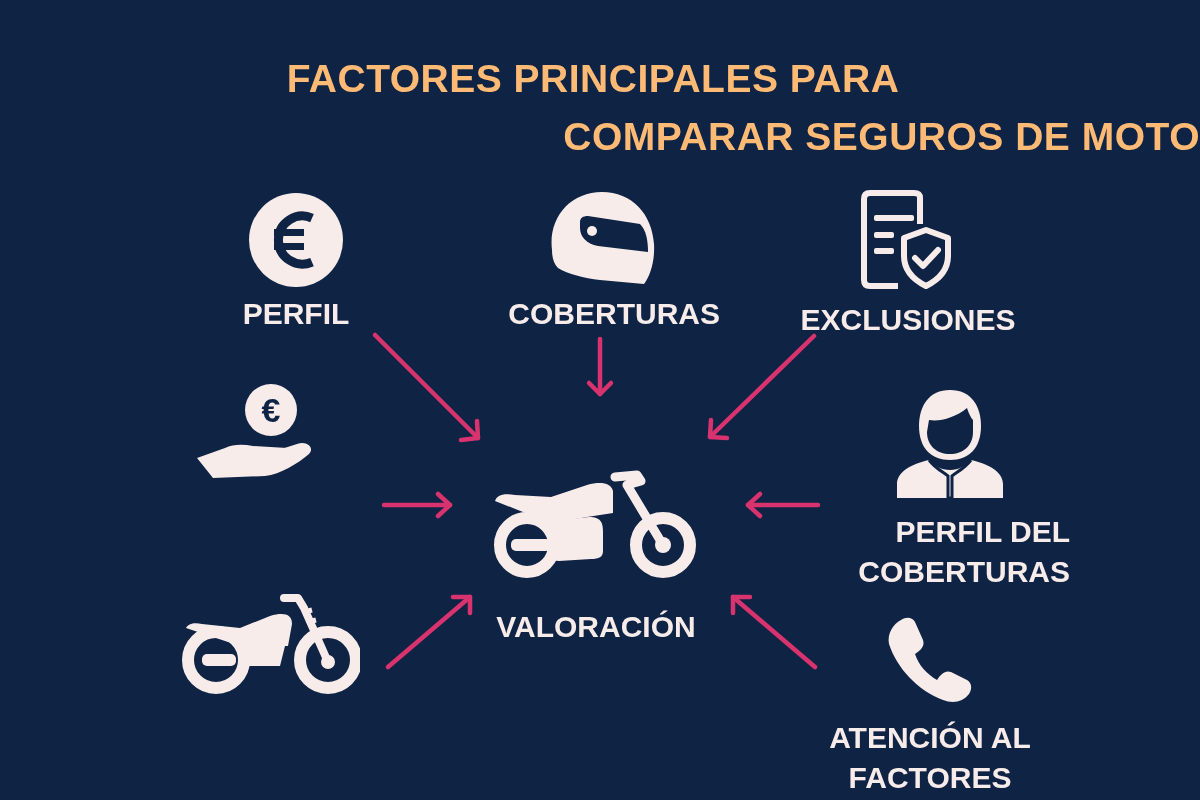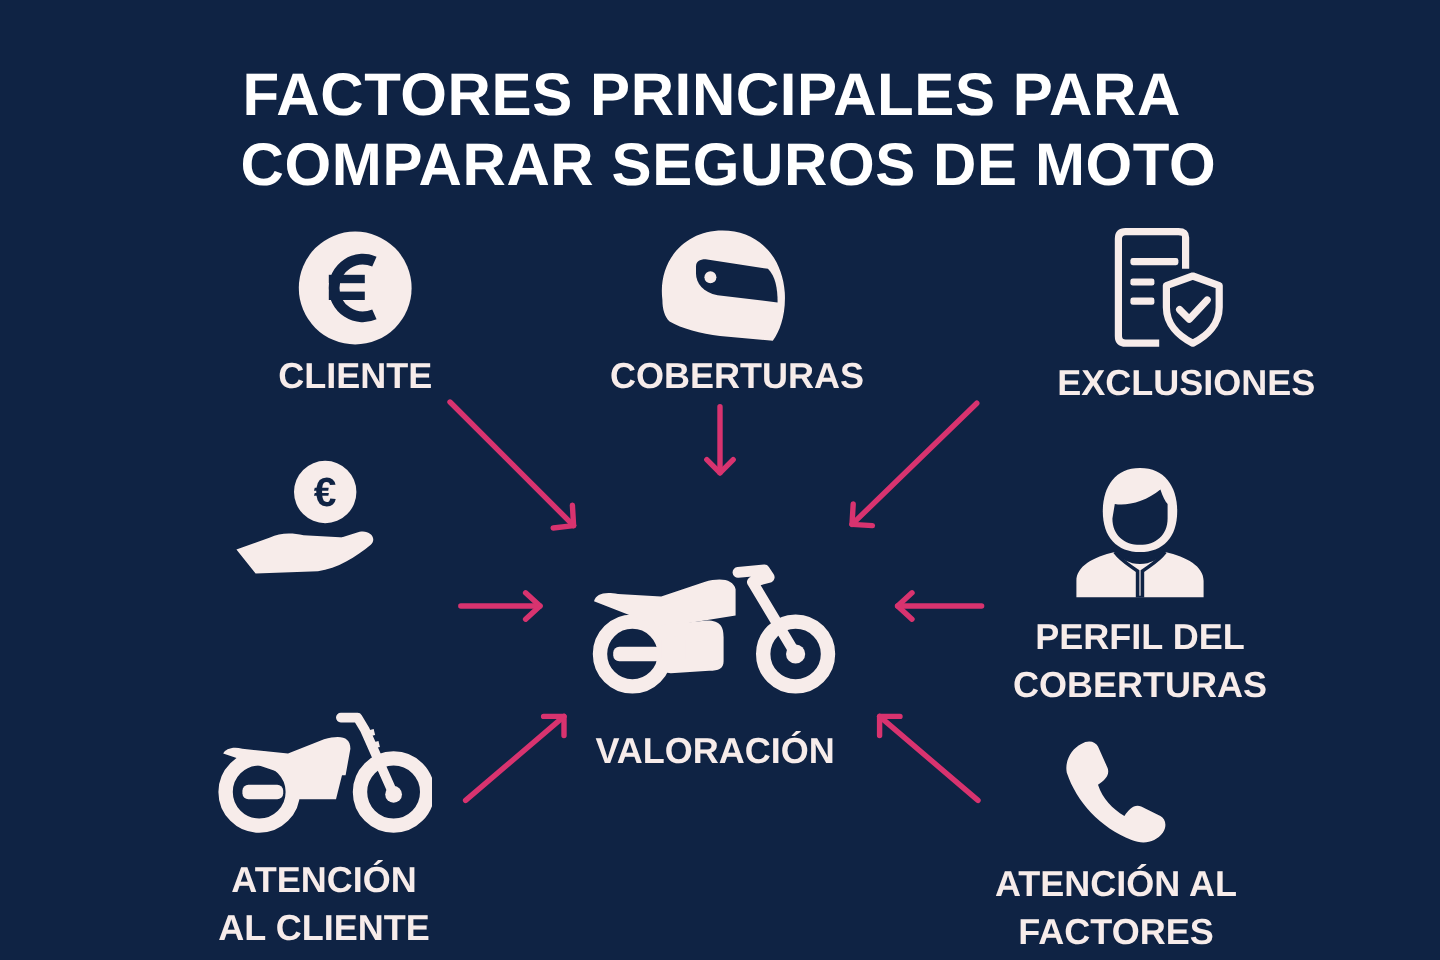--- a/index.html
+++ b/index.html
@@ -5,29 +5,29 @@
   html, body { margin: 0; padding: 0; }
   body {
     width: 1200px; height: 800px; overflow: hidden;
     background: #0f2344;
     font-family: "Liberation Sans", "DejaVu Sans", sans-serif;
     position: relative;
   }
   .title {
     position: absolute; left: 0; right: 0; top: 50px;
     text-align: center;
-    color: #ffffff;
+    color: #fdba74;
     font-weight: 700;
-    font-size: 50px;
+    font-size: 39px;
     line-height: 58px;
     letter-spacing: 0.5px;
   }
   .title span { display: block; }
   .title .l1 { margin-left: -14px; }
-  .title .l2 { margin-left: 14px; }
+  .title .l2 { margin-left: 14px; text-align: right; }
   .node { position: absolute; text-align: center; }
   .label {
     color: #f7ecea; font-weight: 700; font-size: 30px; line-height: 40px;
     white-space: nowrap;
   }
   .label span { display: block; }
   svg.icon { display: block; margin: 0 auto; }
   svg.arrows { position: absolute; left: 0; top: 0; }
   .fg { fill: #f7ecea; }
   .bg { fill: #0f2344; }
@@ -85,36 +85,36 @@
 </svg>
 
 <div class="node" style="left:196px; top:190px; width:200px;">
   <svg class="icon" width="100" height="100" viewBox="0 0 100 100">
     <circle cx="50" cy="50" r="47" class="fg"></circle>
     <path d="M66,28 A24,24 0 1,0 66,72" stroke="#0f2344" stroke-width="9" fill="none" stroke-linecap="butt"></path>
     <rect x="28" y="39" width="30" height="7" class="bg"></rect>
     <rect x="28" y="53" width="30" height="7" class="bg"></rect>
   </svg>
   <div class="label" style="margin-top:4px;">
-    <span>CLIENTE</span>
+    <span>PERFIL</span>
   </div>
 </div>
 
 <div class="node" style="left:480px; top:188px; width:240px;">
   <svg class="icon" width="120" height="100" viewBox="0 0 120 100">
     <path d="M12,62 C8,30 30,4 62,4 C92,4 112,26 114,56 C115,74 110,88 104,96 L60,92 C44,90 28,86 18,80 C14,76 12,70 12,62 Z" class="fg"></path>
     <path d="M40,34 C40,30 43,28 48,28 L100,36 C106,42 108,52 108,64 L58,58 C46,56 40,48 40,40 Z" class="bg"></path>
     <circle cx="52" cy="43" r="5" class="fg"></circle>
   </svg>
   <div class="label" style="margin-top:6px;text-align:right;">
     <span>COBERTURAS</span>
   </div>
 </div>
 
-<div class="node" style="left:856px; top:190px; width:240px;text-align:right;">
+<div class="node" style="left:788px; top:190px; width:240px;">
   <svg class="icon" width="100" height="100" viewBox="0 0 100 100">
     <path d="M62,34 L62,8 C62,4 60,3 56,3 L12,3 C8,3 6,5 6,9 L6,90 C6,94 8,96 12,96 L40,96" stroke="#f7ecea" stroke-width="6" fill="none" stroke-linejoin="round"></path>
     <rect x="16" y="25" width="40" height="6" rx="2" class="fg"></rect>
     <rect x="16" y="42" width="20" height="6" rx="2" class="fg"></rect>
     <rect x="16" y="58" width="20" height="6" rx="2" class="fg"></rect>
     <path d="M68,40 L90,48 L90,66 C90,80 80,90 68,96 C56,90 46,80 46,66 L46,48 Z" stroke="#f7ecea" stroke-width="6" fill="#0f2344" stroke-linejoin="round"></path>
     <polyline points="57,68 65,76 80,60" stroke="#f7ecea" stroke-width="6" fill="none" stroke-linecap="round" stroke-linejoin="round"></polyline>
   </svg>
   <div class="label" style="margin-top:10px;">
     <span>EXCLUSIONES</span>
@@ -129,21 +129,21 @@
   </svg>
 </div>
 
 <div class="node" style="left:830px; top:388px; width:240px;">
   <svg class="icon" width="110" height="110" viewBox="0 0 110 110">
     <path d="M55,2 C34,2 24,18 24,38 C24,60 36,72 55,72 C74,72 86,60 86,38 C86,18 76,2 55,2 Z" class="fg"></path>
     <path d="M34,32 C44,34 60,30 72,20 C74,26 76,30 78,32 L78,44 C78,58 68,66 55,66 C42,66 32,58 32,44 Z" class="bg"></path>
     <path d="M2,110 L2,96 C2,84 16,76 34,72 C40,78 46,82 55,82 C64,82 70,78 76,72 C94,76 108,84 108,96 L108,110 Z" class="fg"></path>
     <path d="M34,72 C40,80 48,84 53,88 L53,110 L57,110 L57,88 C62,84 70,80 76,72" stroke="#0f2344" stroke-width="3" fill="none"></path>
   </svg>
-  <div class="label" style="margin-top:14px;">
+  <div class="label" style="margin-top:14px;text-align:right;">
     <span>PERFIL DEL</span>
     <span>COBERTURAS</span>
   </div>
 </div>
 
 <div class="node" style="left:476px; top:465px; width:240px;">
   <svg class="icon" width="210" height="120" viewBox="0 0 210 120">
     <circle cx="36" cy="80" r="27" stroke="#f7ecea" stroke-width="12" fill="none"></circle>
     <rect x="20" y="74" width="40" height="12" rx="5" class="fg"></rect>
     <circle cx="172" cy="80" r="27" stroke="#f7ecea" stroke-width="12" fill="none"></circle>
@@ -164,24 +164,20 @@
     <circle cx="36" cy="68" r="28" stroke="#f7ecea" stroke-width="12" fill="none"></circle>
     <rect x="22" y="62" width="34" height="12" rx="5" class="fg"></rect>
     <circle cx="148" cy="68" r="28" stroke="#f7ecea" stroke-width="12" fill="none"></circle>
     <circle cx="148" cy="70" r="7" class="fg"></circle>
     <path d="M6,36 C8,32 14,30 22,32 L60,36 L90,24 C104,20 112,22 112,32 L108,54 L60,54 L36,46 Z" class="fg"></path>
     <path d="M60,54 L106,50 L100,74 L66,74 C60,74 58,68 58,62 Z" class="fg"></path>
     <path d="M104,6 L118,6 L124,16 L148,70" stroke="#f7ecea" stroke-width="8" fill="none" stroke-linecap="round" stroke-linejoin="round"></path>
     <line x1="124" y1="20" x2="132" y2="18" stroke="#f7ecea" stroke-width="5"></line>
     <line x1="128" y1="30" x2="136" y2="28" stroke="#f7ecea" stroke-width="5"></line>
   </svg>
-  <div class="label" style="margin-top:12px;">
-    <span>ATENCIÓN</span>
-    <span>AL CLIENTE</span>
-  </div>
 </div>
 
 <div class="node" style="left:810px; top:614px; width:240px;">
   <svg class="icon" width="90" height="90" viewBox="0 0 90 90">
     <path d="M16,6 C22,2 28,4 30,8 L38,26 C40,32 36,36 30,40 C34,52 42,60 52,66 C56,60 60,56 66,58 L82,66 C86,68 88,74 84,80 C78,88 68,90 58,86 C32,76 12,54 4,30 C2,20 8,10 16,6 Z" class="fg"></path>
   </svg>
   <div class="label" style="margin-top:14px;text-align:center;">
     <span>ATENCIÓN AL</span>
     <span>FACTORES</span>
   </div>

